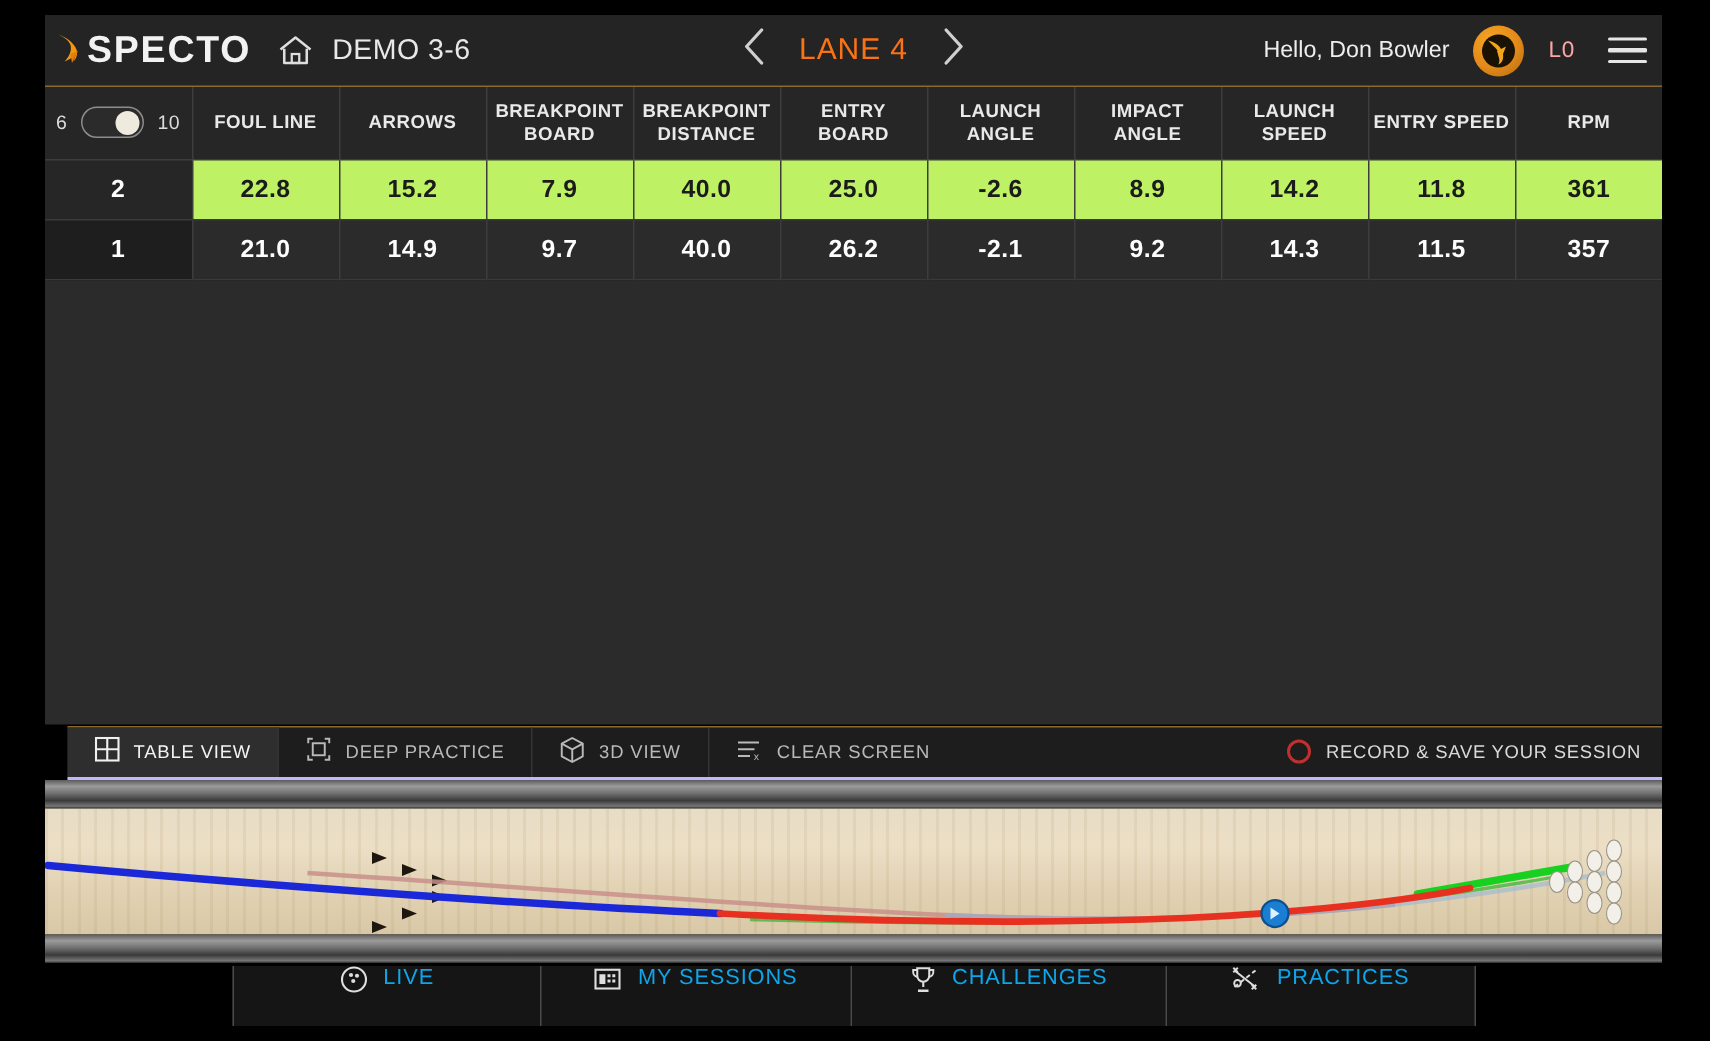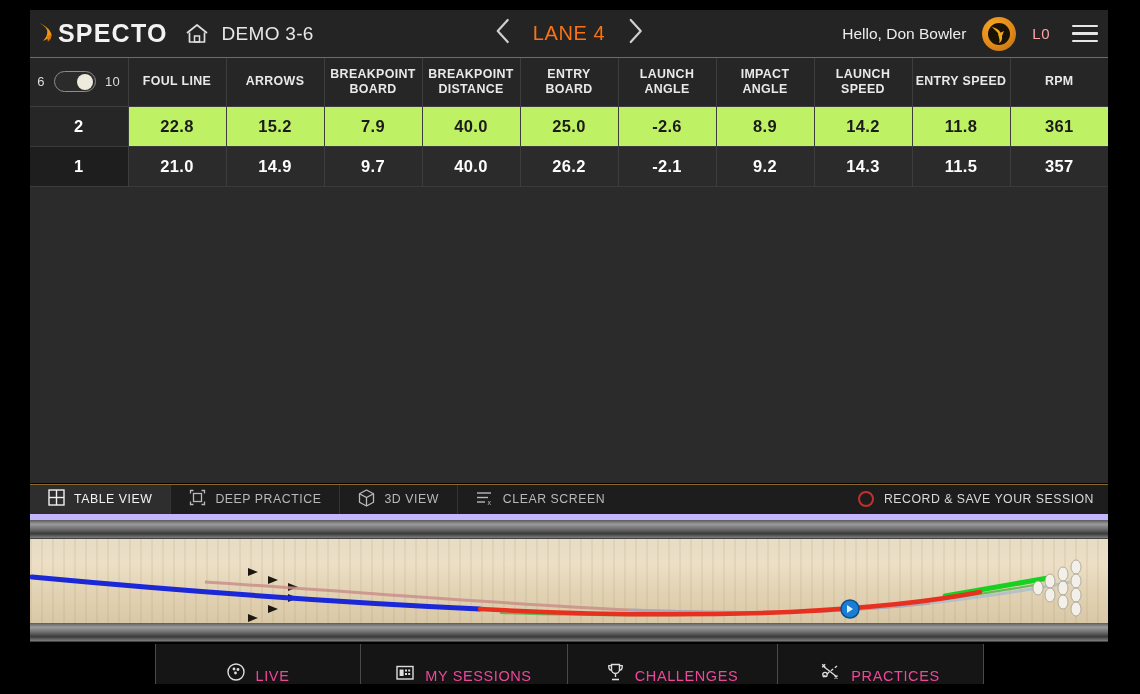--- a/index.html
+++ b/index.html
@@ -109,22 +109,22 @@
 
   
   .blank-area { background: #2b2b2b; height: 297px; border-bottom:1px solid #000;}
 
   
   .view-bar {
     position: relative;
     height: 36px;
     background: #1d1d1d;
     border-top: 1px solid #8a6a2a;
-    border-bottom: 6px solid #c4b5fd;
-    display: flex; align-items: center;
+    border-bottom: 2px solid #c4b5fd;
+    display: flex; align-items: center; margin-left: 15px;
   }
   .view-item {
     display:flex; align-items:center; gap:9px;
     height: 100%;
     padding: 0 18px;
     color: #b9b9b9;
     font-size: 12.3px;
     letter-spacing: .55px;
     font-weight: 500;
     cursor: pointer;
@@ -158,22 +158,22 @@
 
   
   .bottom-nav {
     position:absolute; left:0; bottom:0; width:100%;
     height: 40px; background:#000;
     display:flex; align-items:stretch;
   }
   .nav-spacer { width: 125px; }
   .nav-item {
     flex: 0 0 auto;
-    display:flex; align-items:flex-end; justify-content:center; gap:11px;
-    color:#ec4899; font-size:14.5px; letter-spacing:.6px;
+    display:flex; align-items:flex-start; justify-content:center; gap:11px;
+    color:#0ea5e9; font-size:14.5px; letter-spacing:.6px;
     border-left:1px solid #4a4a4a;
     cursor:pointer;
     padding: 0 26px;
     background:#151515;
   }
   .nav-item.last { border-right:1px solid #4a4a4a; }
   .nav-tail { flex:1; }
 </style>
 </head>
 <body>

